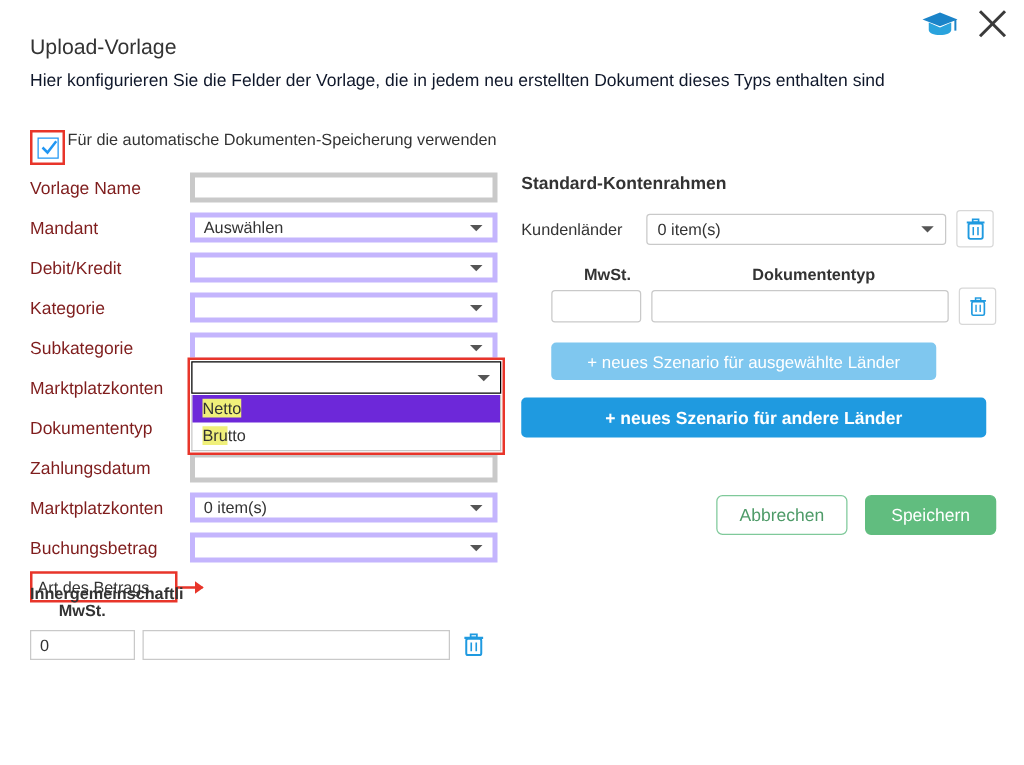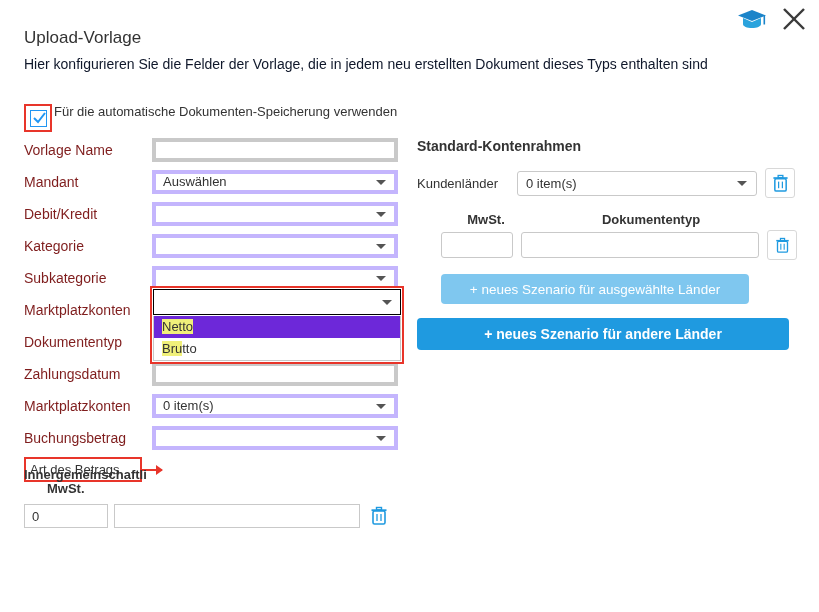--- a/index.html
+++ b/index.html
@@ -592,14 +592,18 @@
           <line x1="7" y1="8" x2="7" y2="15" stroke="#1f9ae0" stroke-width="1.3"></line>
           <line x1="11" y1="8" x2="11" y2="15" stroke="#1f9ae0" stroke-width="1.3"></line>
         </svg>
       </div>
     </div>
 
     <button class="btn-scenario-light">+ neues Szenario für ausgewählte Länder</button>
     <button class="btn-scenario-main">+ neues Szenario für andere Länder</button>
   </div>
 
+  <div class="footer">
+    <button class="btn-cancel">Abbrechen</button>
+    <button class="btn-save">Speichern</button>
+  </div>
 
 </div>
 
 </body></html>

